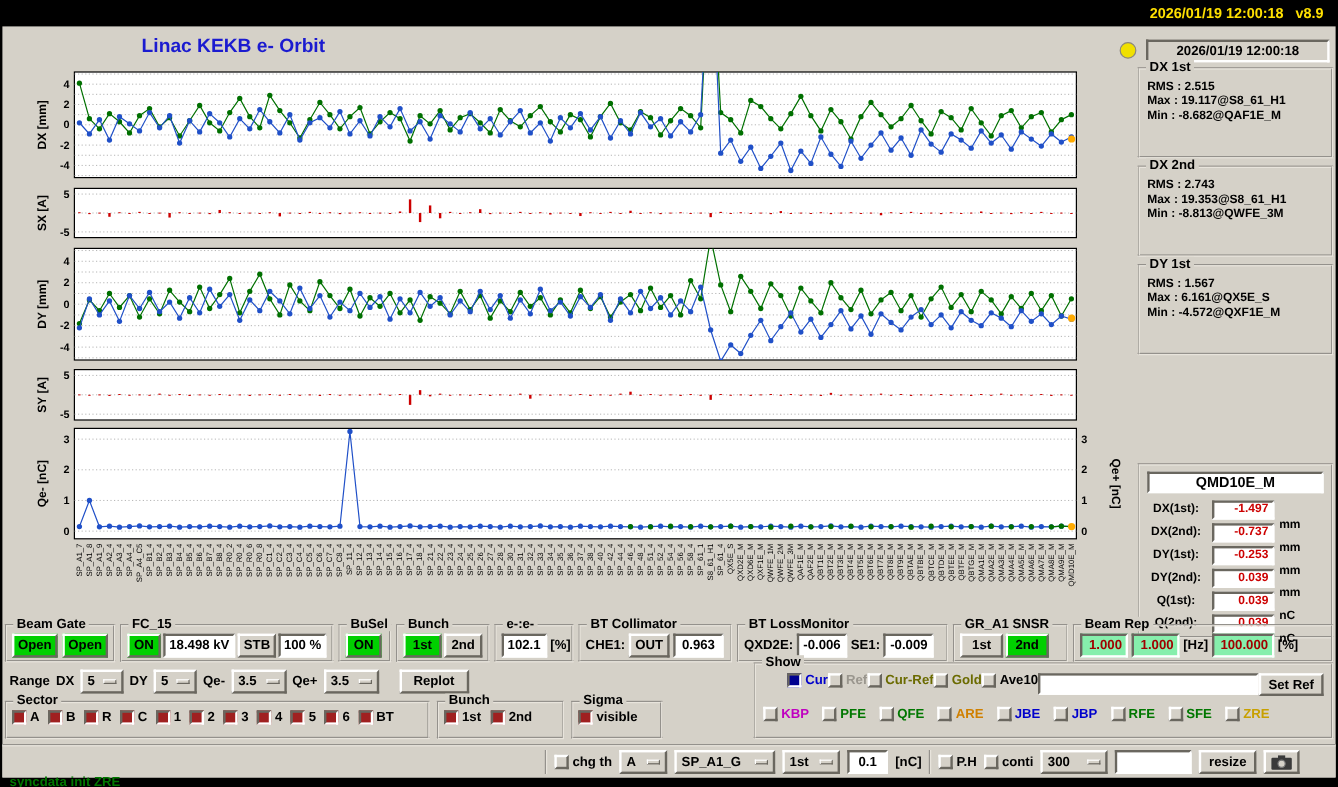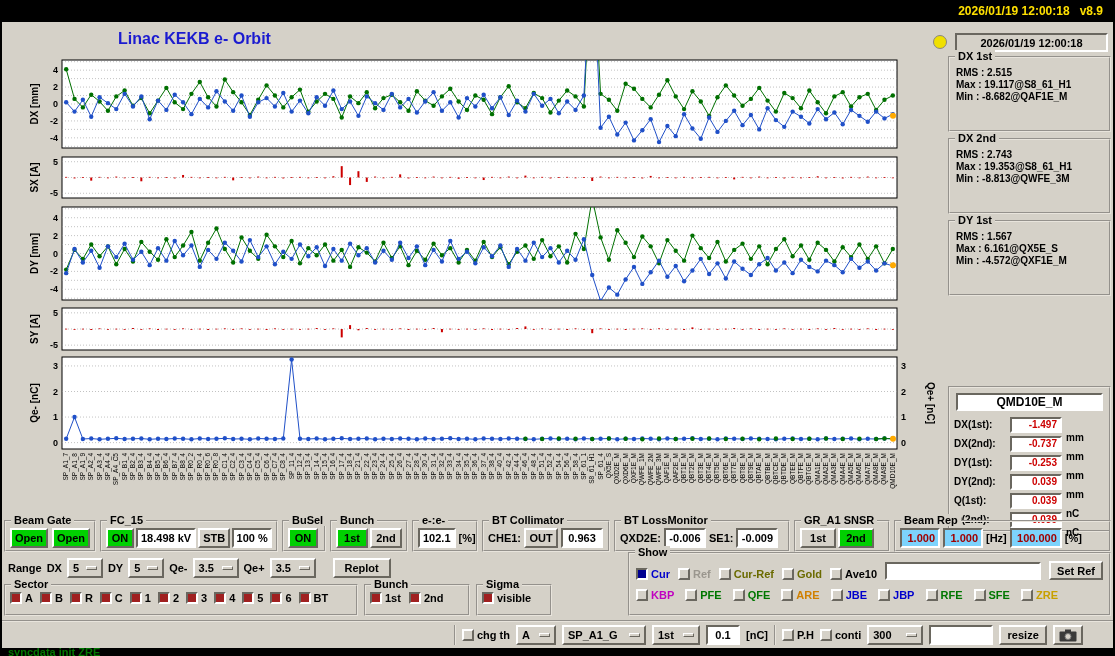--- a/index.html
+++ b/index.html
@@ -10,41 +10,41 @@
 
   .yellow-clock { position:absolute; top:4px; right:12px; color:#ffe000; font:bold 12px "Liberation Sans",sans-serif; white-space:nowrap; }
   .page-title { position:absolute; left:118px; top:30px; color:#1b1bd0; font:bold 16px "Liberation Sans",sans-serif; }
 
   .raised { border:2px solid; border-color:#ffffff #6a675f #6a675f #ffffff; background:#d5d1c8; }
   .sunken { border:2px solid; border-color:#6a675f #ffffff #ffffff #6a675f; background:#ffffff; }
 
   .btn { display:flex; align-items:center; justify-content:center; font:bold 11px "Liberation Sans",sans-serif; color:#000; height:20px; padding:0 4px; white-space:nowrap; cursor:pointer; }
   .btn.green { background:#00d000; }
   .field { display:flex; align-items:center; justify-content:center; font:bold 11px "Liberation Sans",sans-serif; color:#000; height:20px; padding:0 3px; white-space:nowrap; }
-  .field.pink { background:#7dd3fc; color:#a00000; justify-content:flex-end; }
+  .field.pink { background:#86efac; color:#a00000; justify-content:flex-end; }
   .lab { font:bold 11px "Liberation Sans",sans-serif; color:#000; white-space:nowrap; }
 
   .dd { display:flex; align-items:center; justify-content:space-between; font:bold 11px "Liberation Sans",sans-serif; height:20px; padding:0 4px; cursor:pointer; }
   .dd-dash { width:11px; height:4px; margin-left:6px; background:#d5d1c8; border:1px solid; border-color:#fff #6a675f #6a675f #fff; flex:none; }
 
   .cb { width:12px; height:12px; flex:none; border:2px solid; border-color:#ffffff #6a675f #6a675f #ffffff; background:#d5d1c8; display:inline-block; cursor:pointer; }
   .cb.on-red  { background:#a02020; border-color:#6a675f #ffffff #ffffff #6a675f; }
   .cb.on-blue { background:#000090; border-color:#6a675f #ffffff #ffffff #6a675f; }
   .ck { display:flex; align-items:center; gap:3px; }
 
   .grp { position:absolute; border:2px groove #e8e4dc; }
   .grp-label { position:absolute; top:-8px; left:5px; background:#d5d1c8; padding:0 3px; font:bold 11px "Liberation Sans",sans-serif; white-space:nowrap; }
   .grp-row { display:flex; align-items:center; gap:4px; padding:6px 4px 0 4px; }
 
   .stats-grp .stat-line { margin:1px 0 0 6px; font:bold 10px "Liberation Sans",sans-serif; white-space:nowrap; }
   .stats-grp .stat-line:first-of-type { margin-top:9px; }
 
   #qmd-box .qmd-title { position:absolute; left:6px; top:5px; width:147px; height:18px; display:flex; align-items:center; justify-content:center; font:bold 12px "Liberation Sans",sans-serif; }
   .qmd-row { position:absolute; left:4px; width:155px; height:19px; display:flex; align-items:center; gap:4px; }
-  .qmd-lab { width:52px; text-align:left; font:bold 10px "Liberation Sans",sans-serif; }
+  .qmd-lab { width:52px; text-align:center; font:bold 10px "Liberation Sans",sans-serif; }
   .qmd-val { width:52px; height:16px; display:flex; align-items:center; justify-content:flex-end; padding:0 3px; font:bold 10px "Liberation Sans",sans-serif; color:#cc0000; }
   .qmd-unit { font:bold 10px "Liberation Sans",sans-serif;margin-top:25px; }
 
   #plots-svg text { font-family:"Liberation Sans",sans-serif; fill:#000; }
 
   .clr-blue    { color:#0000cc; }
   .clr-gray    { color:#9a968e; }
   .clr-olive   { color:#6b6b00; }
   .clr-black   { color:#000; }
   .clr-magenta { color:#c000c0; }
@@ -1220,21 +1220,21 @@
     <div class="grp-row">
       <span class="ck">
           <span class="cb on-red"></span>
           <span class="lab">visible</span>
         </span>
     </div>
   </div>
 
   <div class="grp" style="left:628px;top:552px;width:483px;height:64px;">
     <span class="grp-label">Show</span>
-    <div style="display:flex;align-items:flex-end;gap:8px;padding:7px 6px 0 6px;">
+    <div style="display:flex;align-items:flex-start;gap:0;padding:7px 6px 0 6px;margin-left:20px;">
       <span class="ck">
           <span class="cb on-blue"></span>
           <span class="lab clr-blue">Cur</span>
         </span>
       <span class="ck">
           <span class="cb"></span>
           <span class="lab clr-gray">Ref</span>
         </span>
       <span class="ck">
           <span class="cb"></span>

